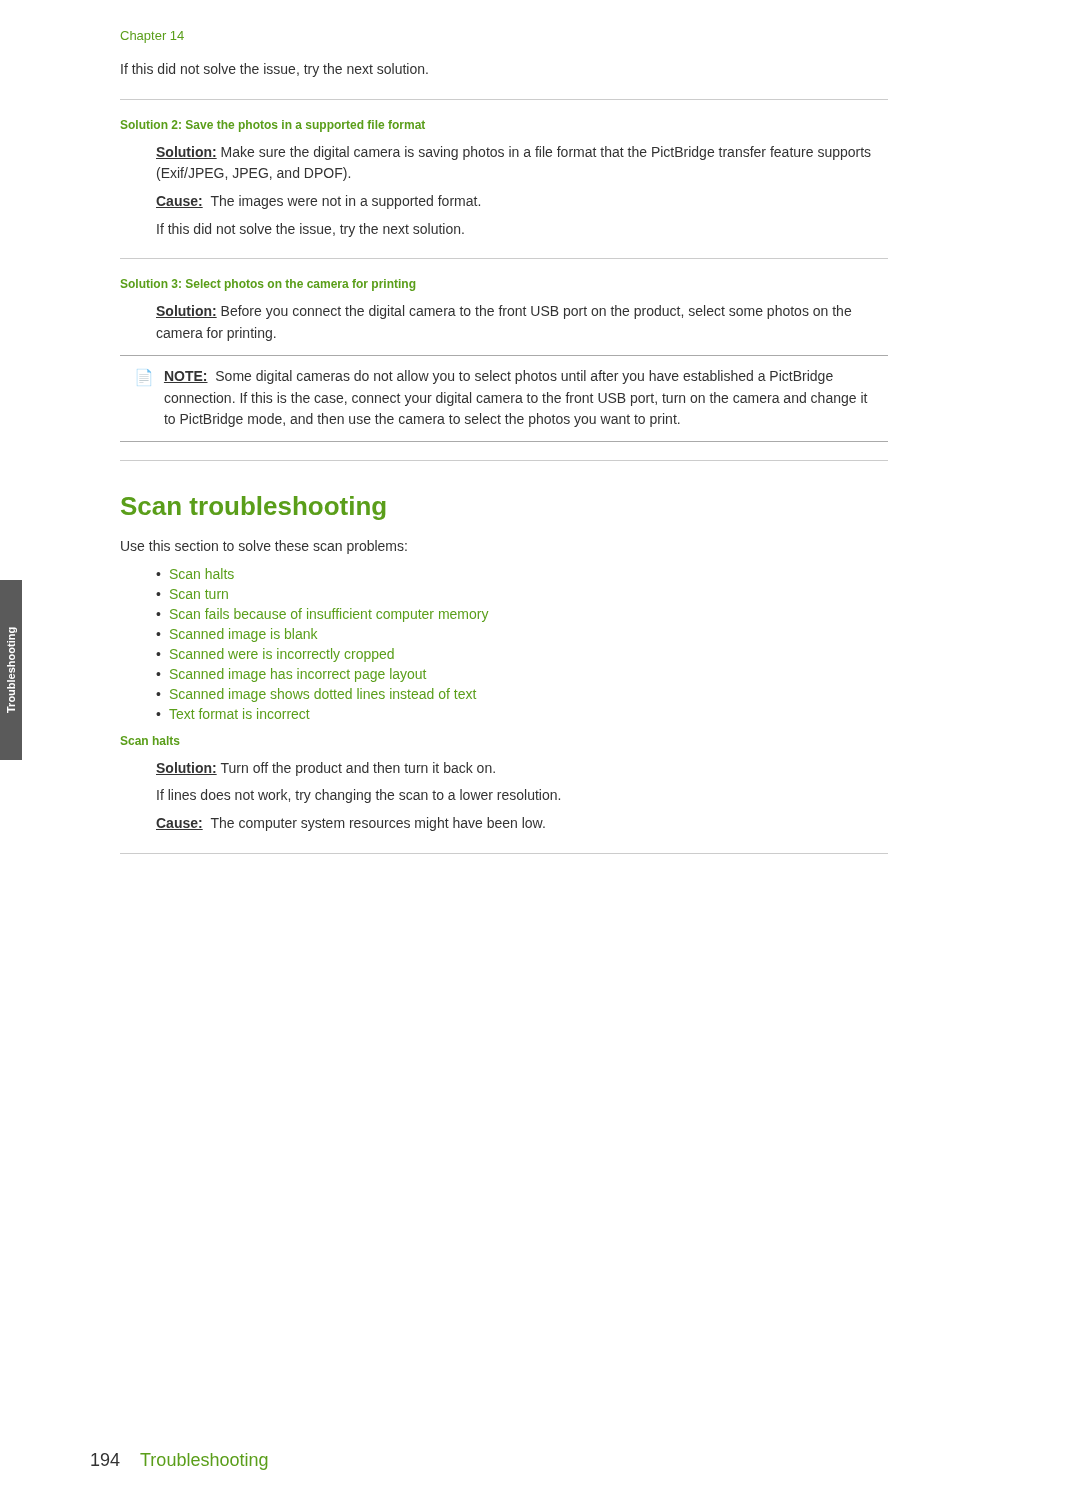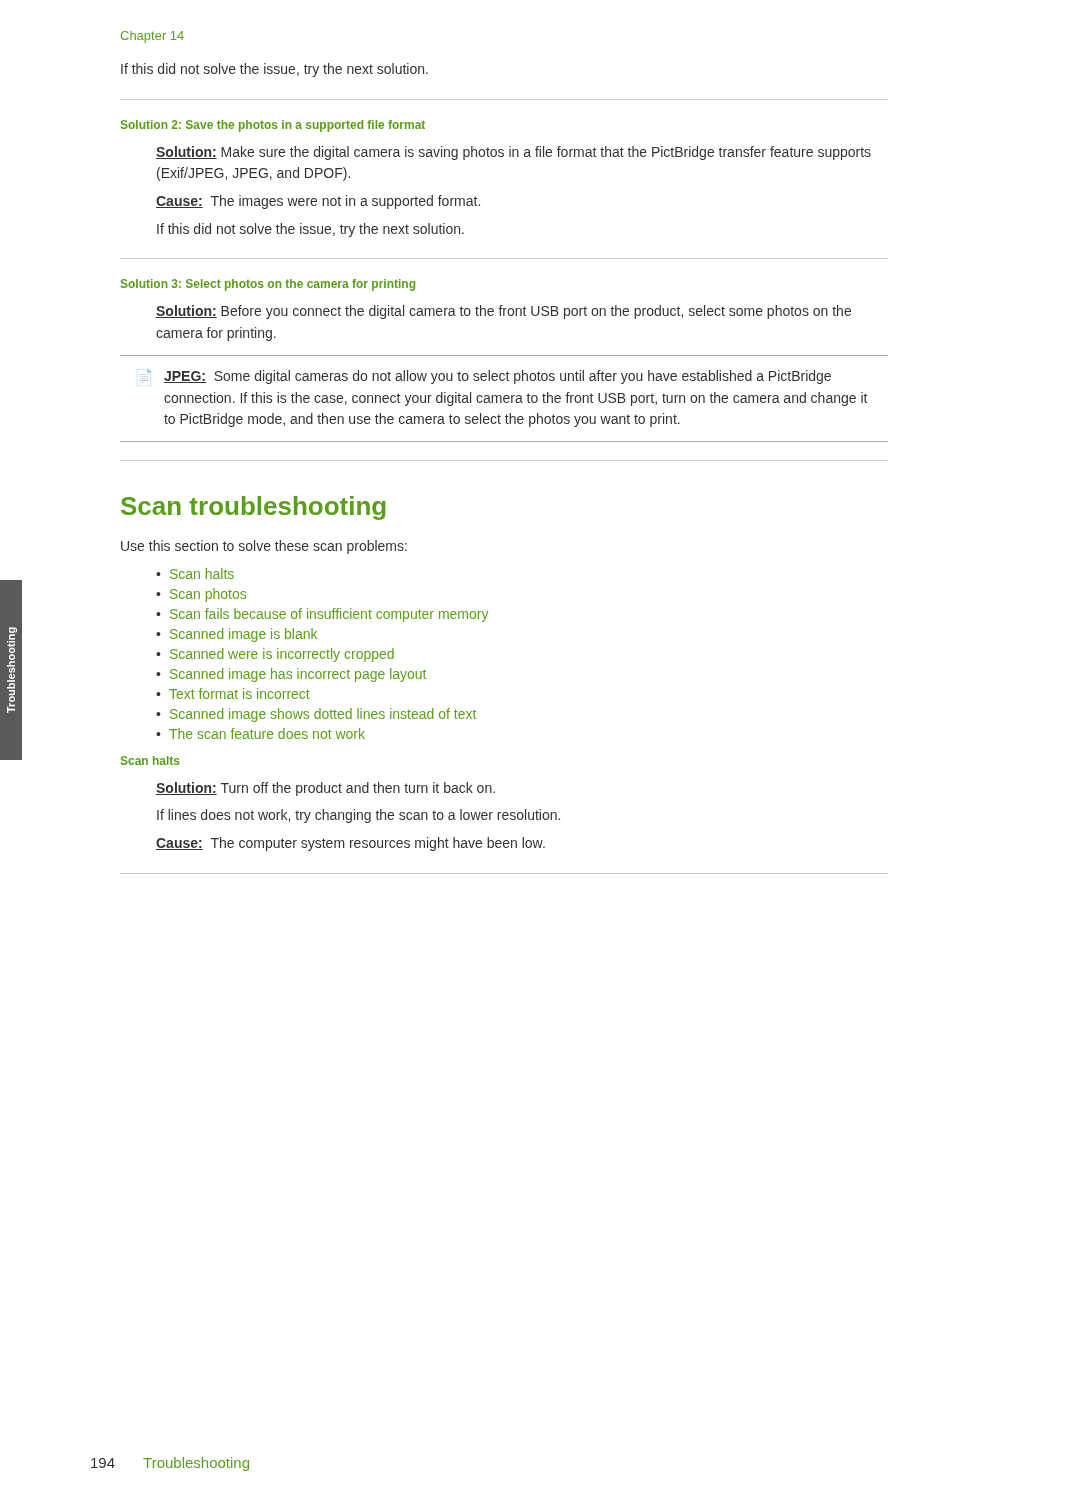--- a/index.html
+++ b/index.html
@@ -147,24 +147,24 @@
       color: #5a9e1a;
       text-decoration: none;
     }
 
     
     .footer {
       position: absolute;
       bottom: 24px;
       left: 90px;
       right: 54px;
-      font-size: 15px;
-      color: #333;
-      display: flex;
-      gap: 28px;
+      font-size: 18px;
+      color: #333;
+      display: flex;
+      gap: 20px;
     }
 
     .footer-page {
       color: #333;
     }
 
     .footer-label {
       color: #5a9e1a;
     }
   </style>
@@ -199,58 +199,55 @@
 
     <div class="section-heading">Solution 3: Select photos on the camera for printing</div>
 
     <div class="body-text indent">
       <span class="bold-label">Solution:</span>&nbsp;<span>Before you connect the digital camera to the front USB port on the product, select some photos on the camera for printing.</span>
     </div>
 
     <div class="note-box indent">
       <span class="note-icon">📄</span>
       <div class="note-content">
-        <span class="bold-label">JPEG:</span>&nbsp;&nbsp;<span>Some digital cameras do not allow you to select photos until after you have established a PictBridge connection. If this is the case, connect your digital camera to the front USB port, turn on the camera and change it to PictBridge mode, and then use the camera to select the photos you want to print.</span>
+        <span class="bold-label">NOTE:</span>&nbsp;&nbsp;<span>Some digital cameras do not allow you to select photos until after you have established a PictBridge connection. If this is the case, connect your digital camera to the front USB port, turn on the camera and change it to PictBridge mode, and then use the camera to select the photos you want to print.</span>
       </div>
     </div>
 
 
     <hr class="hr">
 
     <div class="big-heading">Scan troubleshooting</div>
 
     <div class="body-text">Use this section to solve these scan problems:</div>
 
     <ul class="bullet-list">
       <li>
         <a href="#">Scan halts</a>
       </li>
       <li>
-        <a href="#">Scan photos</a>
+        <a href="#">Scan turn</a>
       </li>
       <li>
         <a href="#">Scan fails because of insufficient computer memory</a>
       </li>
       <li>
         <a href="#">Scanned image is blank</a>
       </li>
       <li>
         <a href="#">Scanned were is incorrectly cropped</a>
       </li>
       <li>
         <a href="#">Scanned image has incorrect page layout</a>
       </li>
       <li>
+        <a href="#">Scanned image shows dotted lines instead of text</a>
+      </li>
+      <li>
         <a href="#">Text format is incorrect</a>
-      </li>
-      <li>
-        <a href="#">Scanned image shows dotted lines instead of text</a>
-      </li>
-      <li>
-        <a href="#">The scan feature does not work</a>
       </li>
     </ul>
 
     <div class="section-heading">Scan halts</div>
 
     <div class="body-text indent">
       <span class="bold-label">Solution:</span>&nbsp;<span>Turn off the product and then turn it back on.</span>
     </div>
 
     <div class="body-text indent">If lines does not work, try changing the scan to a lower resolution.</div>

